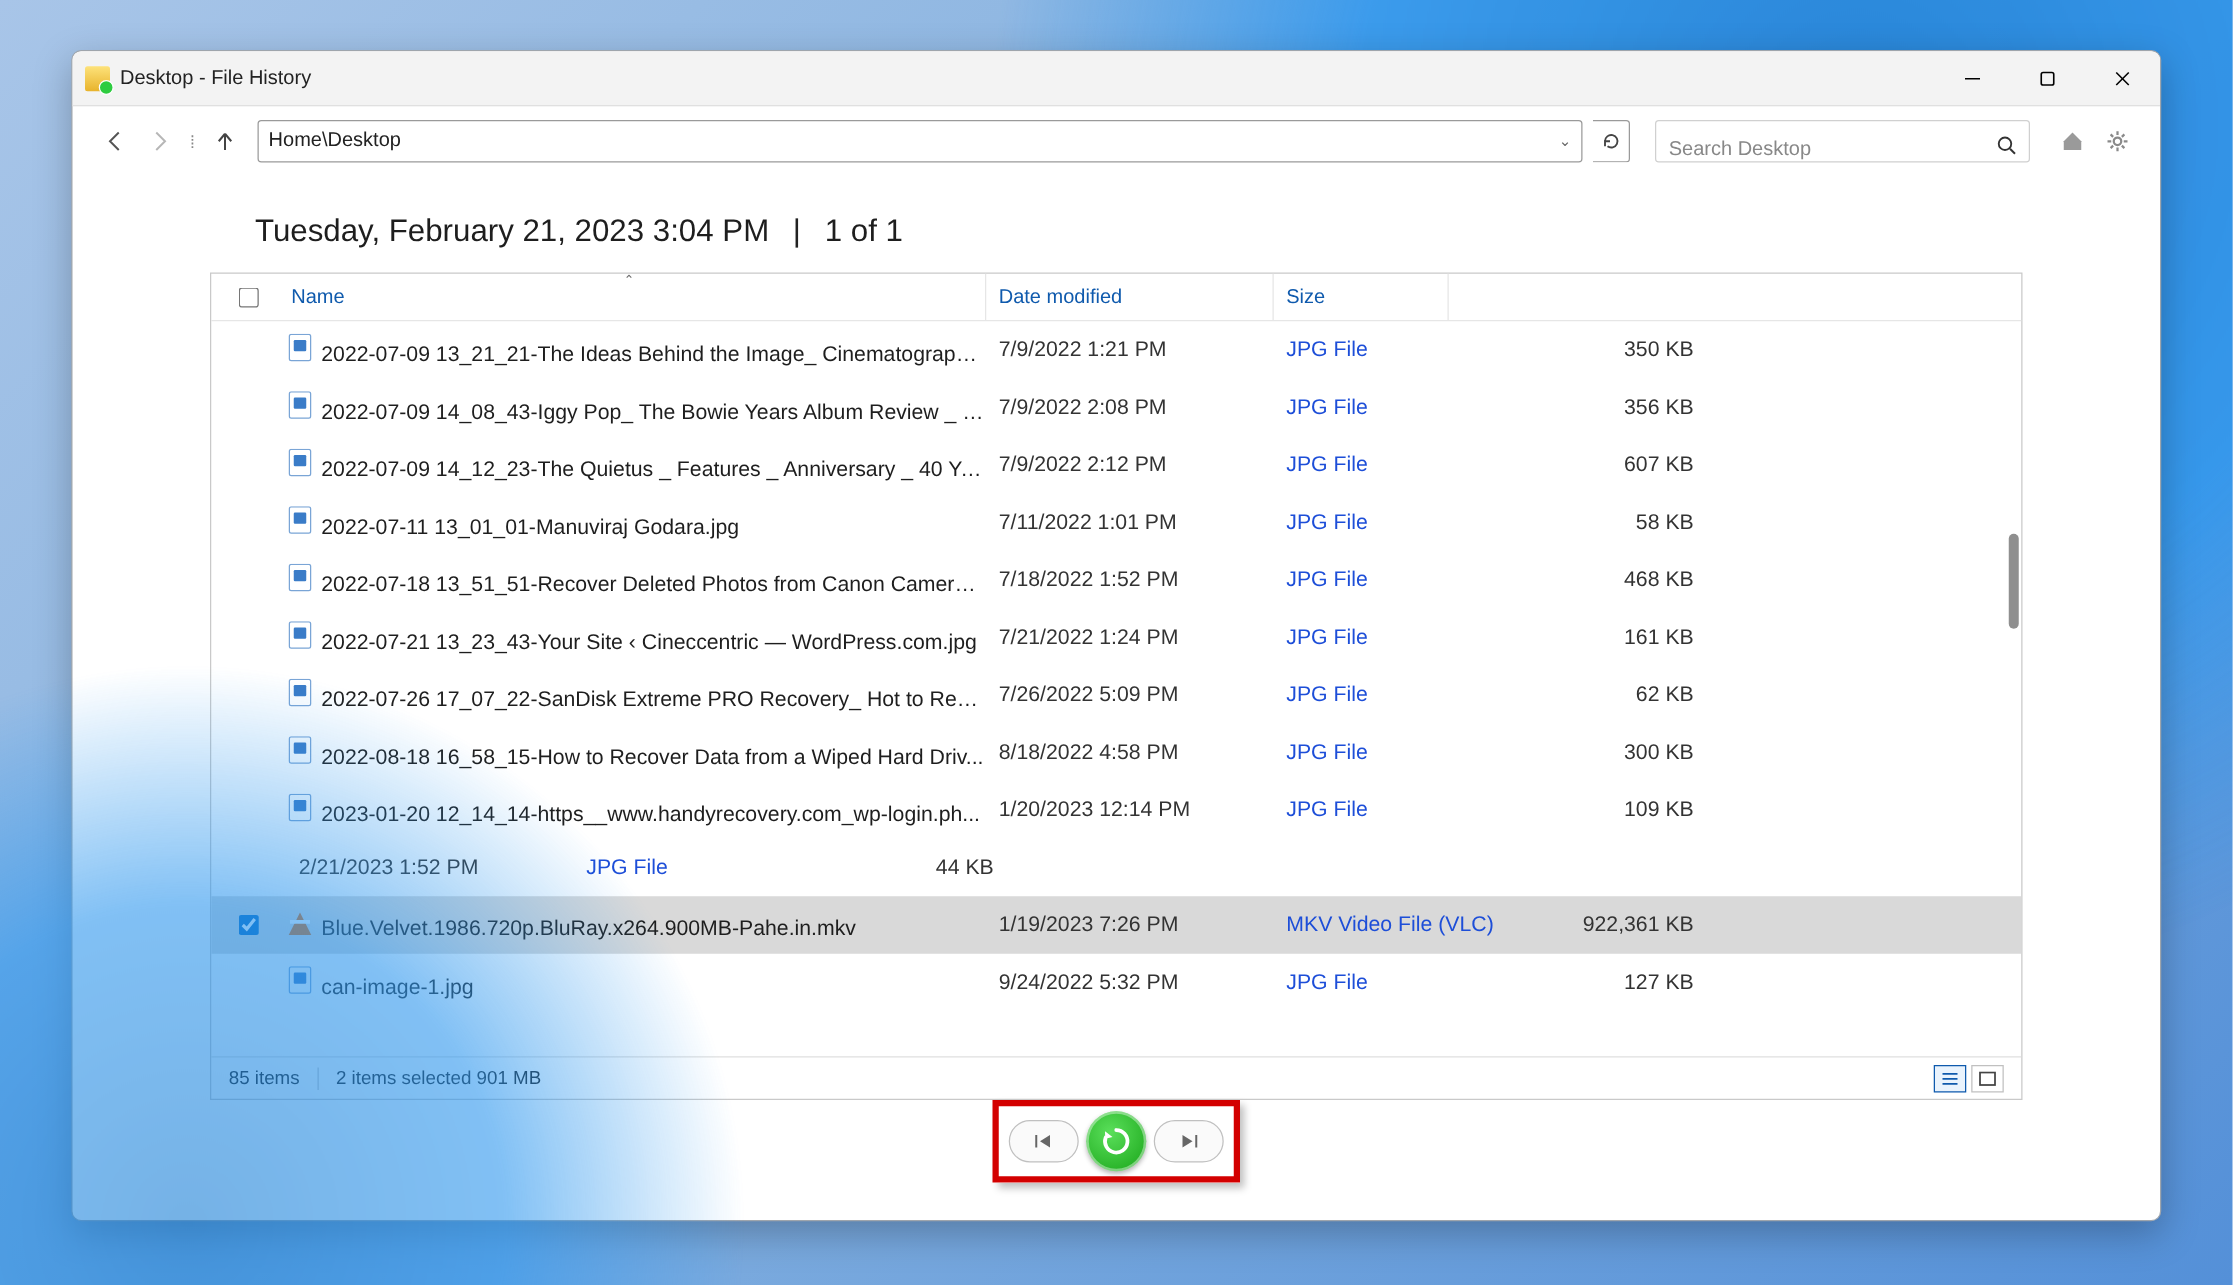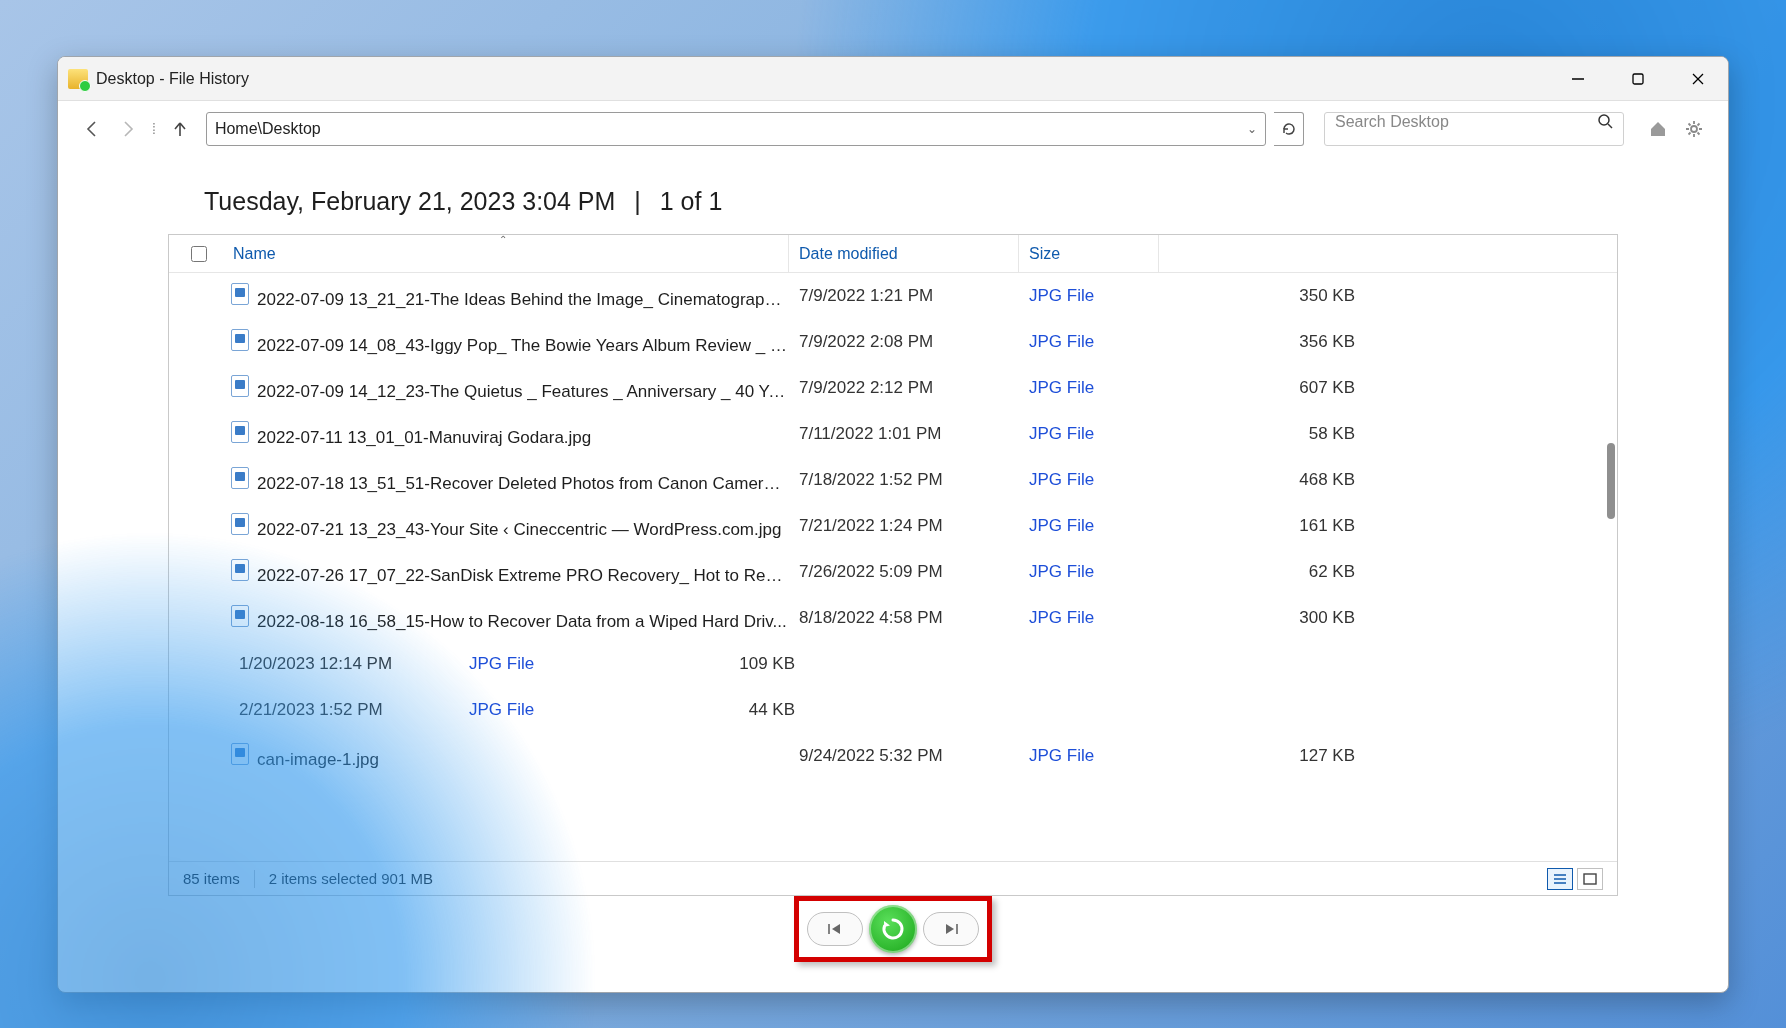--- a/index.html
+++ b/index.html
@@ -16,21 +16,21 @@
     position: absolute;
     border-radius: 50%;
     background: radial-gradient(circle, #1a7fd6 0%, #2e97ee 40%, transparent 70%);
     filter: blur(2px);
   }
   body::before { width: 1400px; height: 1400px; right: -400px; top: -600px; opacity: .85; }
   body::after  { width: 900px;  height: 900px;  left: -300px;  bottom: -400px; opacity: .6; }
 
   .window {
     position: absolute;
-    left: 57px; top: 56px;
+    left: 57px; top: 40px;
     width: 1672px; height: 937px;
     background: #fff;
     border: 1px solid #9fa5ac;
     border-radius: 8px;
     box-shadow: 0 10px 30px rgba(0,0,0,.25);
     display: flex;
     flex-direction: column;
     overflow: hidden;
   }
 
@@ -103,21 +103,21 @@
     margin-right: 12px;
   }
   .search-box {
     width: 300px; height: 34px;
     border: 1px solid #d0d0d0;
     border-radius: 3px;
     padding: 0 10px;
     font-size: 16px;
     color:#888;
     outline:none;
-    display:flex; align-items:flex-start; justify-content:space-between;
+    display:flex; align-items:flex-end; justify-content:space-between;
   }
   .search-box .mag { font-size:16px; color:#444; }
 
   
   .content {
     flex:1;
     padding: 20px 110px 30px 110px;
     display:flex;
     flex-direction:column;
   }
@@ -420,29 +420,43 @@
             <span class="cbx"></span>
             <span class="cell name"><span class="ico">
                 <span class="file-icon"></span>
               </span>2022-08-18 16_58_15-How to Recover Data from a Wiped Hard Driv...</span>
             <span class="cell date">8/18/2022 4:58 PM</span>
             <span class="cell type">JPG File</span>
             <span class="cell size">300 KB</span>
           </div>
           <div class="row">
             <span class="cbx"></span>
+            <span class="cell name"><span class="ico">
+                <span class="file-icon"></span>
+              </span>2023-01-20 12_14_14-https__www.handyrecovery.com_wp-login.ph...</span>
             <span class="cell date">1/20/2023 12:14 PM</span>
             <span class="cell type">JPG File</span>
             <span class="cell size">109 KB</span>
           </div>
           <div class="row">
             <span class="cbx"></span>
             <span class="cell date">2/21/2023 1:52 PM</span>
             <span class="cell type">JPG File</span>
             <span class="cell size">44 KB</span>
+          </div>
+          <div class="row selected">
+            <span class="cbx">
+              <input type="checkbox" checked="" style="">
+            </span>
+            <span class="cell name"><span class="ico">
+                <span class="vlc-icon"></span>
+              </span>Blue.Velvet.1986.720p.BluRay.x264.900MB-Pahe.in.mkv</span>
+            <span class="cell date">1/19/2023 7:26 PM</span>
+            <span class="cell type">MKV Video File (VLC)</span>
+            <span class="cell size">922,361 KB</span>
           </div>
           <div class="row">
             <span class="cbx"></span>
             <span class="cell name"><span class="ico">
                 <span class="file-icon"></span>
               </span>can-image-1.jpg</span>
             <span class="cell date">9/24/2022 5:32 PM</span>
             <span class="cell type">JPG File</span>
             <span class="cell size">127 KB</span>
           </div>

